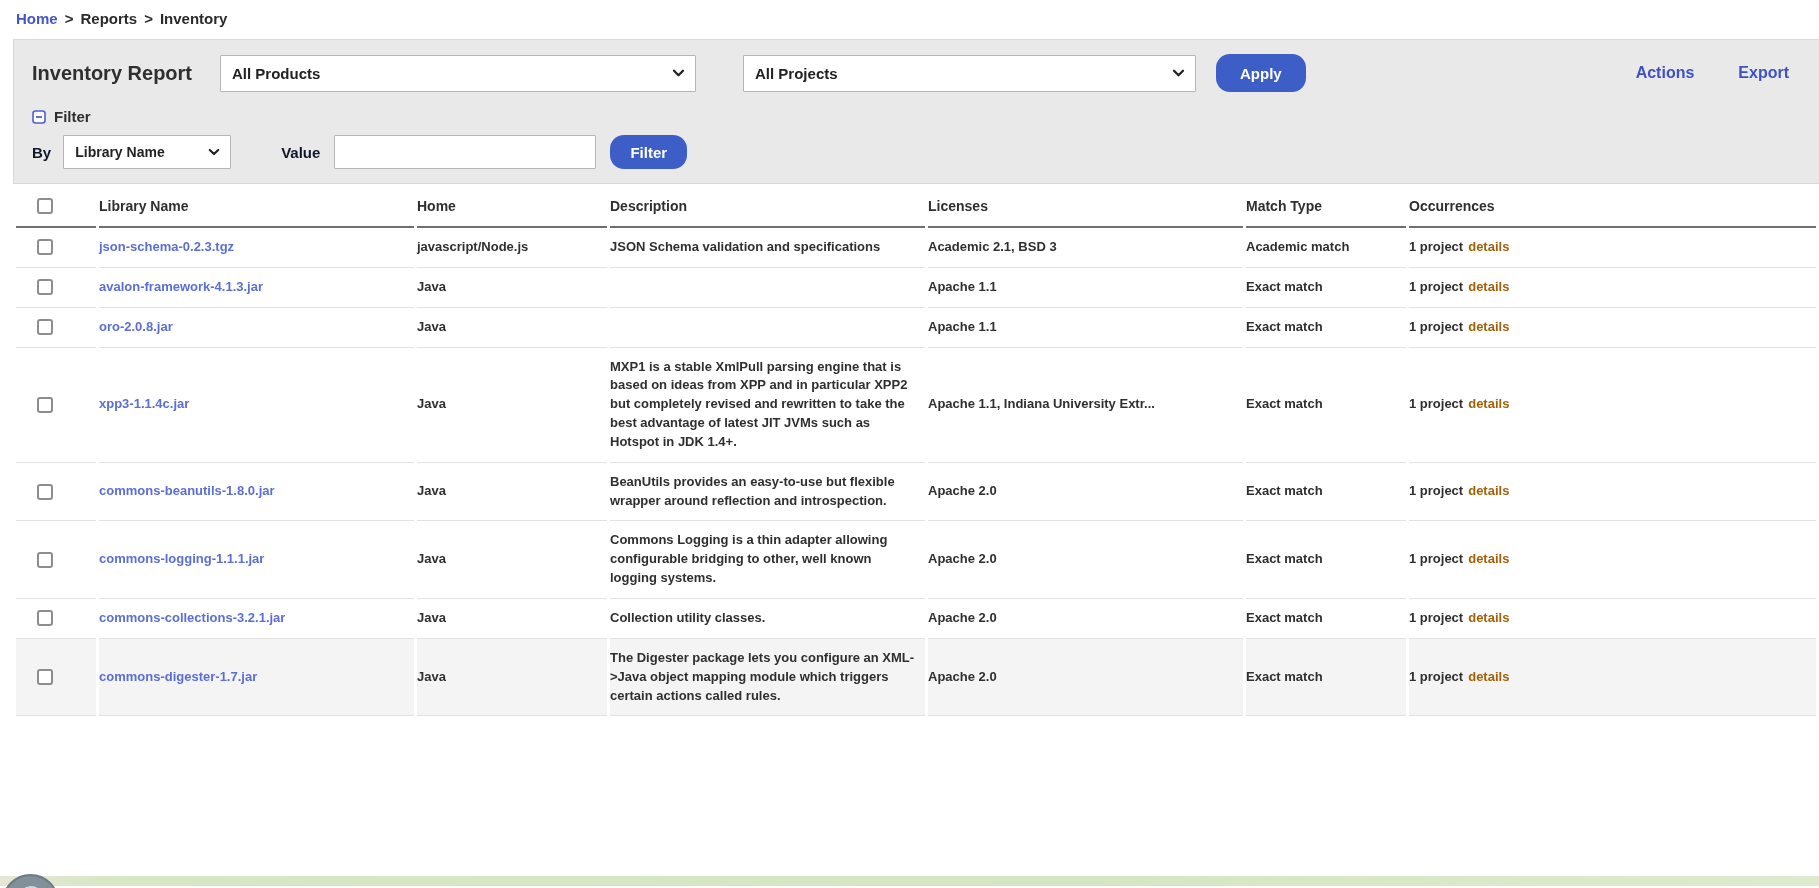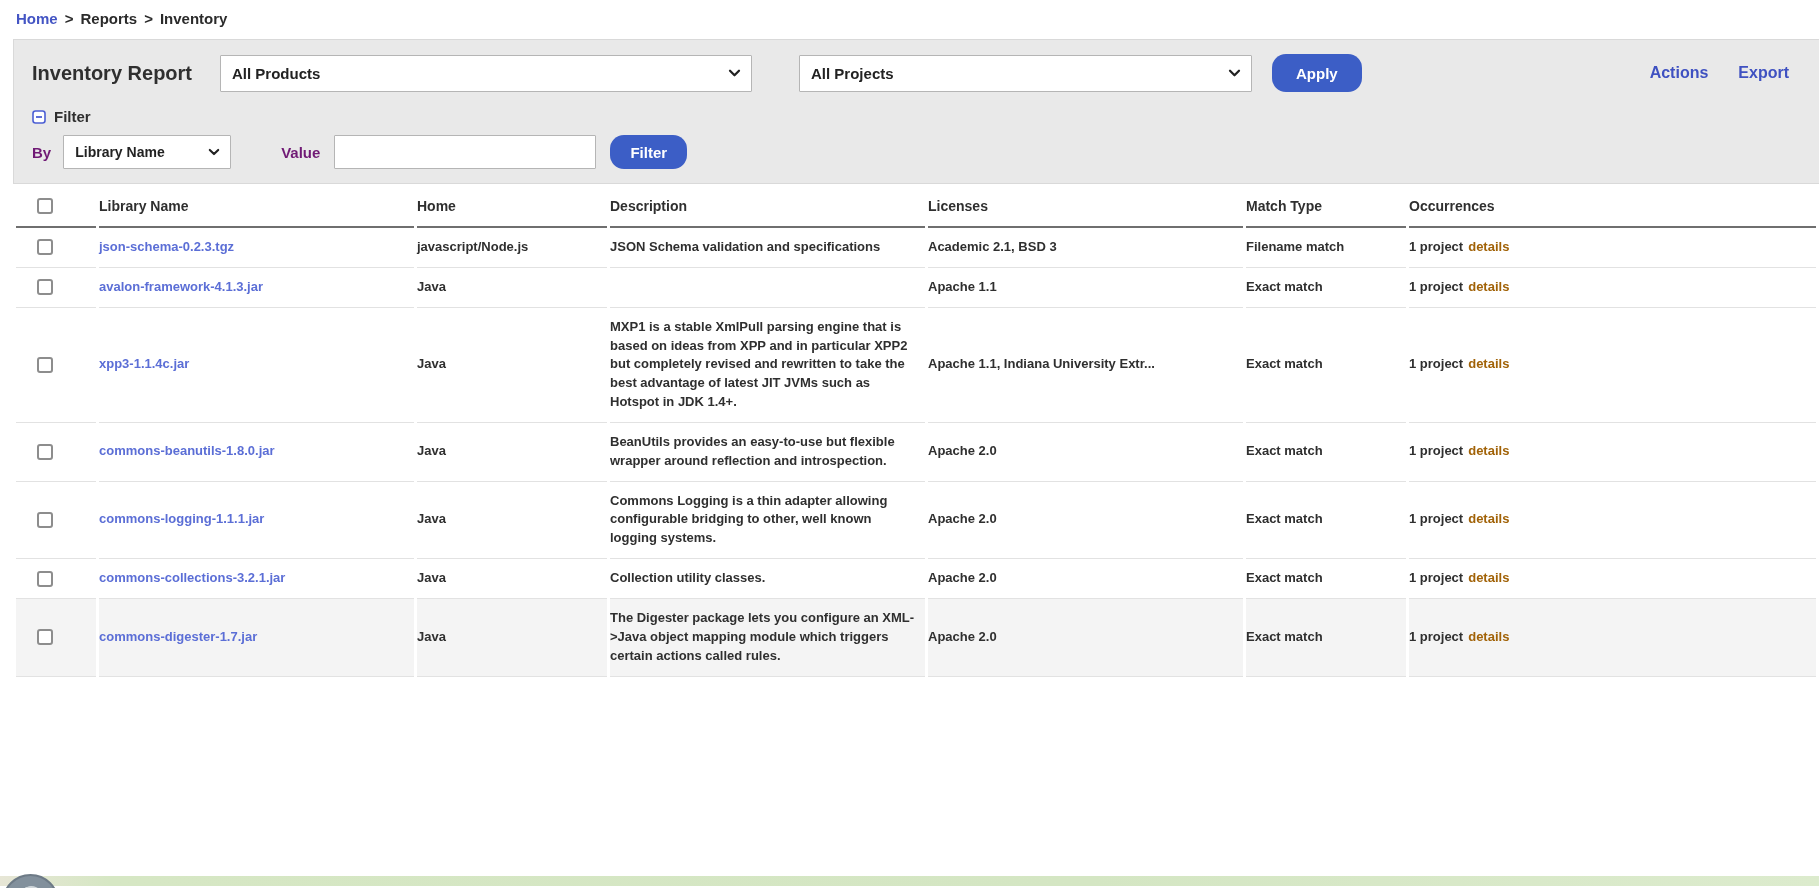--- a/index.html
+++ b/index.html
@@ -51,50 +51,50 @@
     padding: 0 34px 0 11px;
     width: 100%;
     border-radius: 1px;
   }
   .select-wrap .chev {
     position: absolute; right: 10px; top: 50%;
     transform: translateY(-50%);
     pointer-events: none;
     display: flex;
   }
-  .w-products { width: 532px; }
+  .w-products { width: 476px; }
   .w-projects { width: 478px; margin-left: 22px; padding-left: 25px; }
   .btn {
     background: #3c5ec6;
     color: #fff;
     border: none;
     font-family: inherit;
     font-size: 15px;
     font-weight: 700;
     border-radius: 14px;
     cursor: pointer;
   }
   .apply-btn { margin-left: 20px; height: 38px; padding: 0 24px; }
-  .toolbar-links { margin-left: auto; display: flex; gap: 30px; text-align: right; }
+  .toolbar-links { margin-left: auto; display: flex; gap: 44px; text-align: right; }
   .toolbar-links a {
     color: #3f51c1;
     font-size: 16px;
     font-weight: 700;
     text-decoration: none;
   }
 
   .filter-head {
     display: flex; align-items: center;
     margin: 16px 0 10px 0;
     gap: 8px;
   }
   .filter-head .label { font-size: 15px; font-weight: 700; color: #2f2f2f; }
   .filter-row { display: flex; align-items: center; }
   .filter-row .by-label, .filter-row .value-label {
-    font-size: 15px; font-weight: 700; color: #701a75; text-align: right;
+    font-size: 15px; font-weight: 700; color: #0f172a; text-align: right;
   }
   .w-by { width: 168px; margin-left: 12px; }
   .w-by select { font-size: 14px; height: 34px; padding-right: 30px; }
   .value-label { margin-left: 50px; }
   .value-input {
     margin-left: 14px;
     width: 262px; height: 34px;
     border: 1px solid #b5b5b5;
     border-radius: 1px;
     font-family: inherit;
@@ -265,28 +265,39 @@
   </thead>
   <tbody>
       <tr>
         <td class="cb-cell">
           <input type="checkbox" style="">
         </td>
         <td><a href="#" class="lib-link">json-schema-0.2.3.tgz</a></td>
         <td>javascript/Node.js</td>
         <td>JSON Schema validation and specifications</td>
         <td class="lic">Academic 2.1, BSD 3</td>
-        <td>Filename match</td>
+        <td>Academic match</td>
         <td class="occ"><span>1 project</span><a href="#" class="details-link">details</a></td>
       </tr>
       <tr>
         <td class="cb-cell">
           <input type="checkbox" style="">
         </td>
         <td><a href="#" class="lib-link">avalon-framework-4.1.3.jar</a></td>
+        <td>Java</td>
+        <td></td>
+        <td class="lic">Apache 1.1</td>
+        <td>Exact match</td>
+        <td class="occ"><span>1 project</span><a href="#" class="details-link">details</a></td>
+      </tr>
+      <tr>
+        <td class="cb-cell">
+          <input type="checkbox" style="">
+        </td>
+        <td><a href="#" class="lib-link">oro-2.0.8.jar</a></td>
         <td>Java</td>
         <td></td>
         <td class="lic">Apache 1.1</td>
         <td>Exact match</td>
         <td class="occ"><span>1 project</span><a href="#" class="details-link">details</a></td>
       </tr>
       <tr>
         <td class="cb-cell">
           <input type="checkbox" style="">
         </td>

